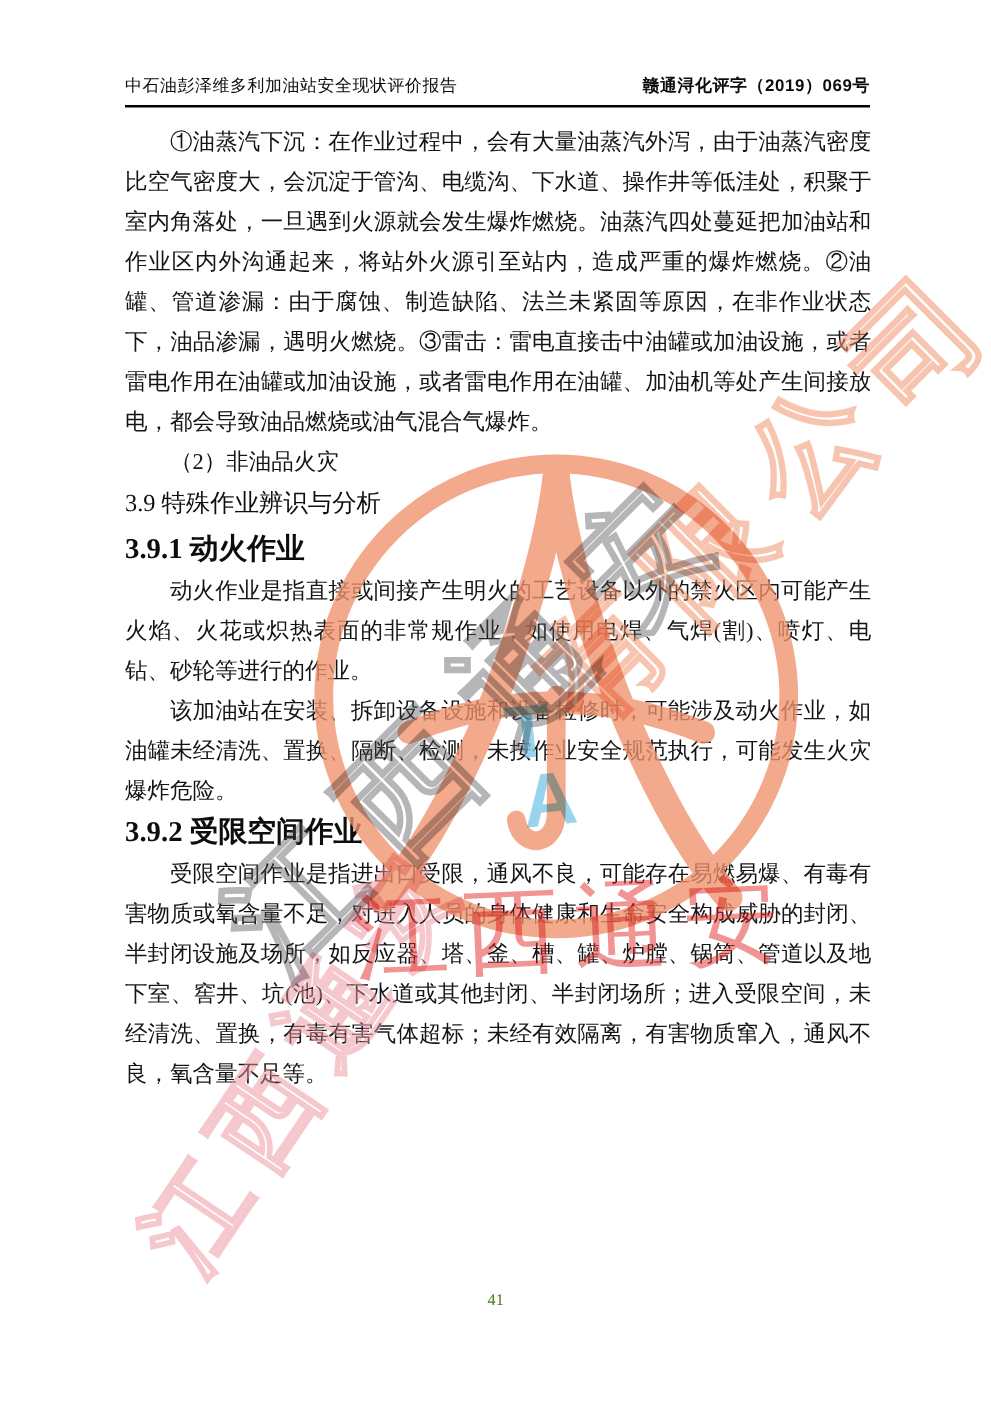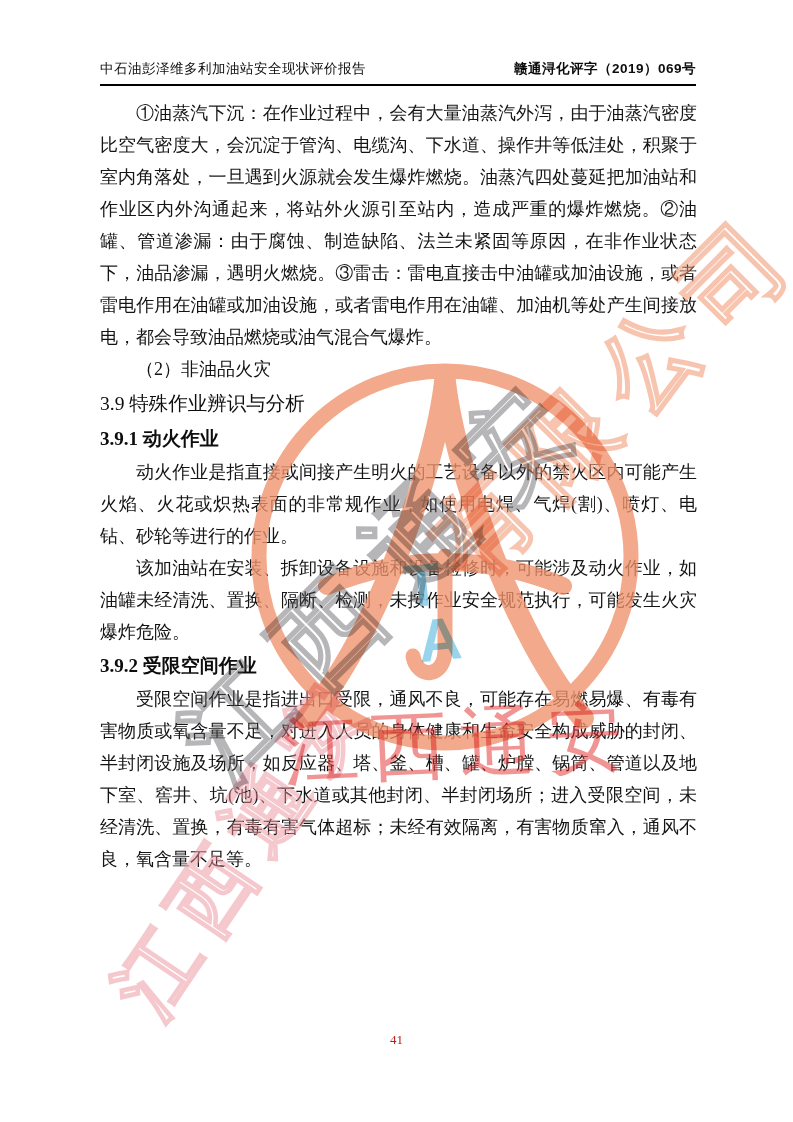--- a/index.html
+++ b/index.html
@@ -26,27 +26,27 @@
   .doc{
     position:absolute;left:100px;top:97px;width:597px;z-index:2;
     font-size:18px;line-height:32px;color:#141414;text-align:justify;
   }
   .doc p{margin:0;text-indent:2em;}
   .doc .h-sec{
     font-size:19.5px;font-weight:normal;line-height:34px;margin:2px 0 1px 0;
     color:#0d0d0d;
   }
   .doc .h-sub{
-    font-size:19px;font-weight:bold;line-height:33px;margin:1px 0;
+    font-size:23px;font-weight:bold;line-height:33px;margin:1px 0;
     color:#0d0d0d;
   }
   
   .footer{
     position:absolute;left:0;right:0;top:1032px;text-align:center;
-    font-size:13px;color:#b91c1c;z-index:2;
+    font-size:13px;color:#4d7c0f;z-index:2;
   }
   
   .wm{position:absolute;inset:0;z-index:3;pointer-events:none;}
   .wm *{pointer-events:none;}
   .stamp-svg{position:absolute;left:243px;top:348px;mix-blend-mode:multiply;opacity:.78;}
   .wm-ta{
     position:absolute;font-family:"Liberation Sans", sans-serif;font-weight:bold;
     color:#7ecbe8;opacity:.8;mix-blend-mode:multiply;font-size:60px;line-height:1;
   }
   .wm-ta.t{left:404px;top:556px;transform:rotate(-6deg);}

